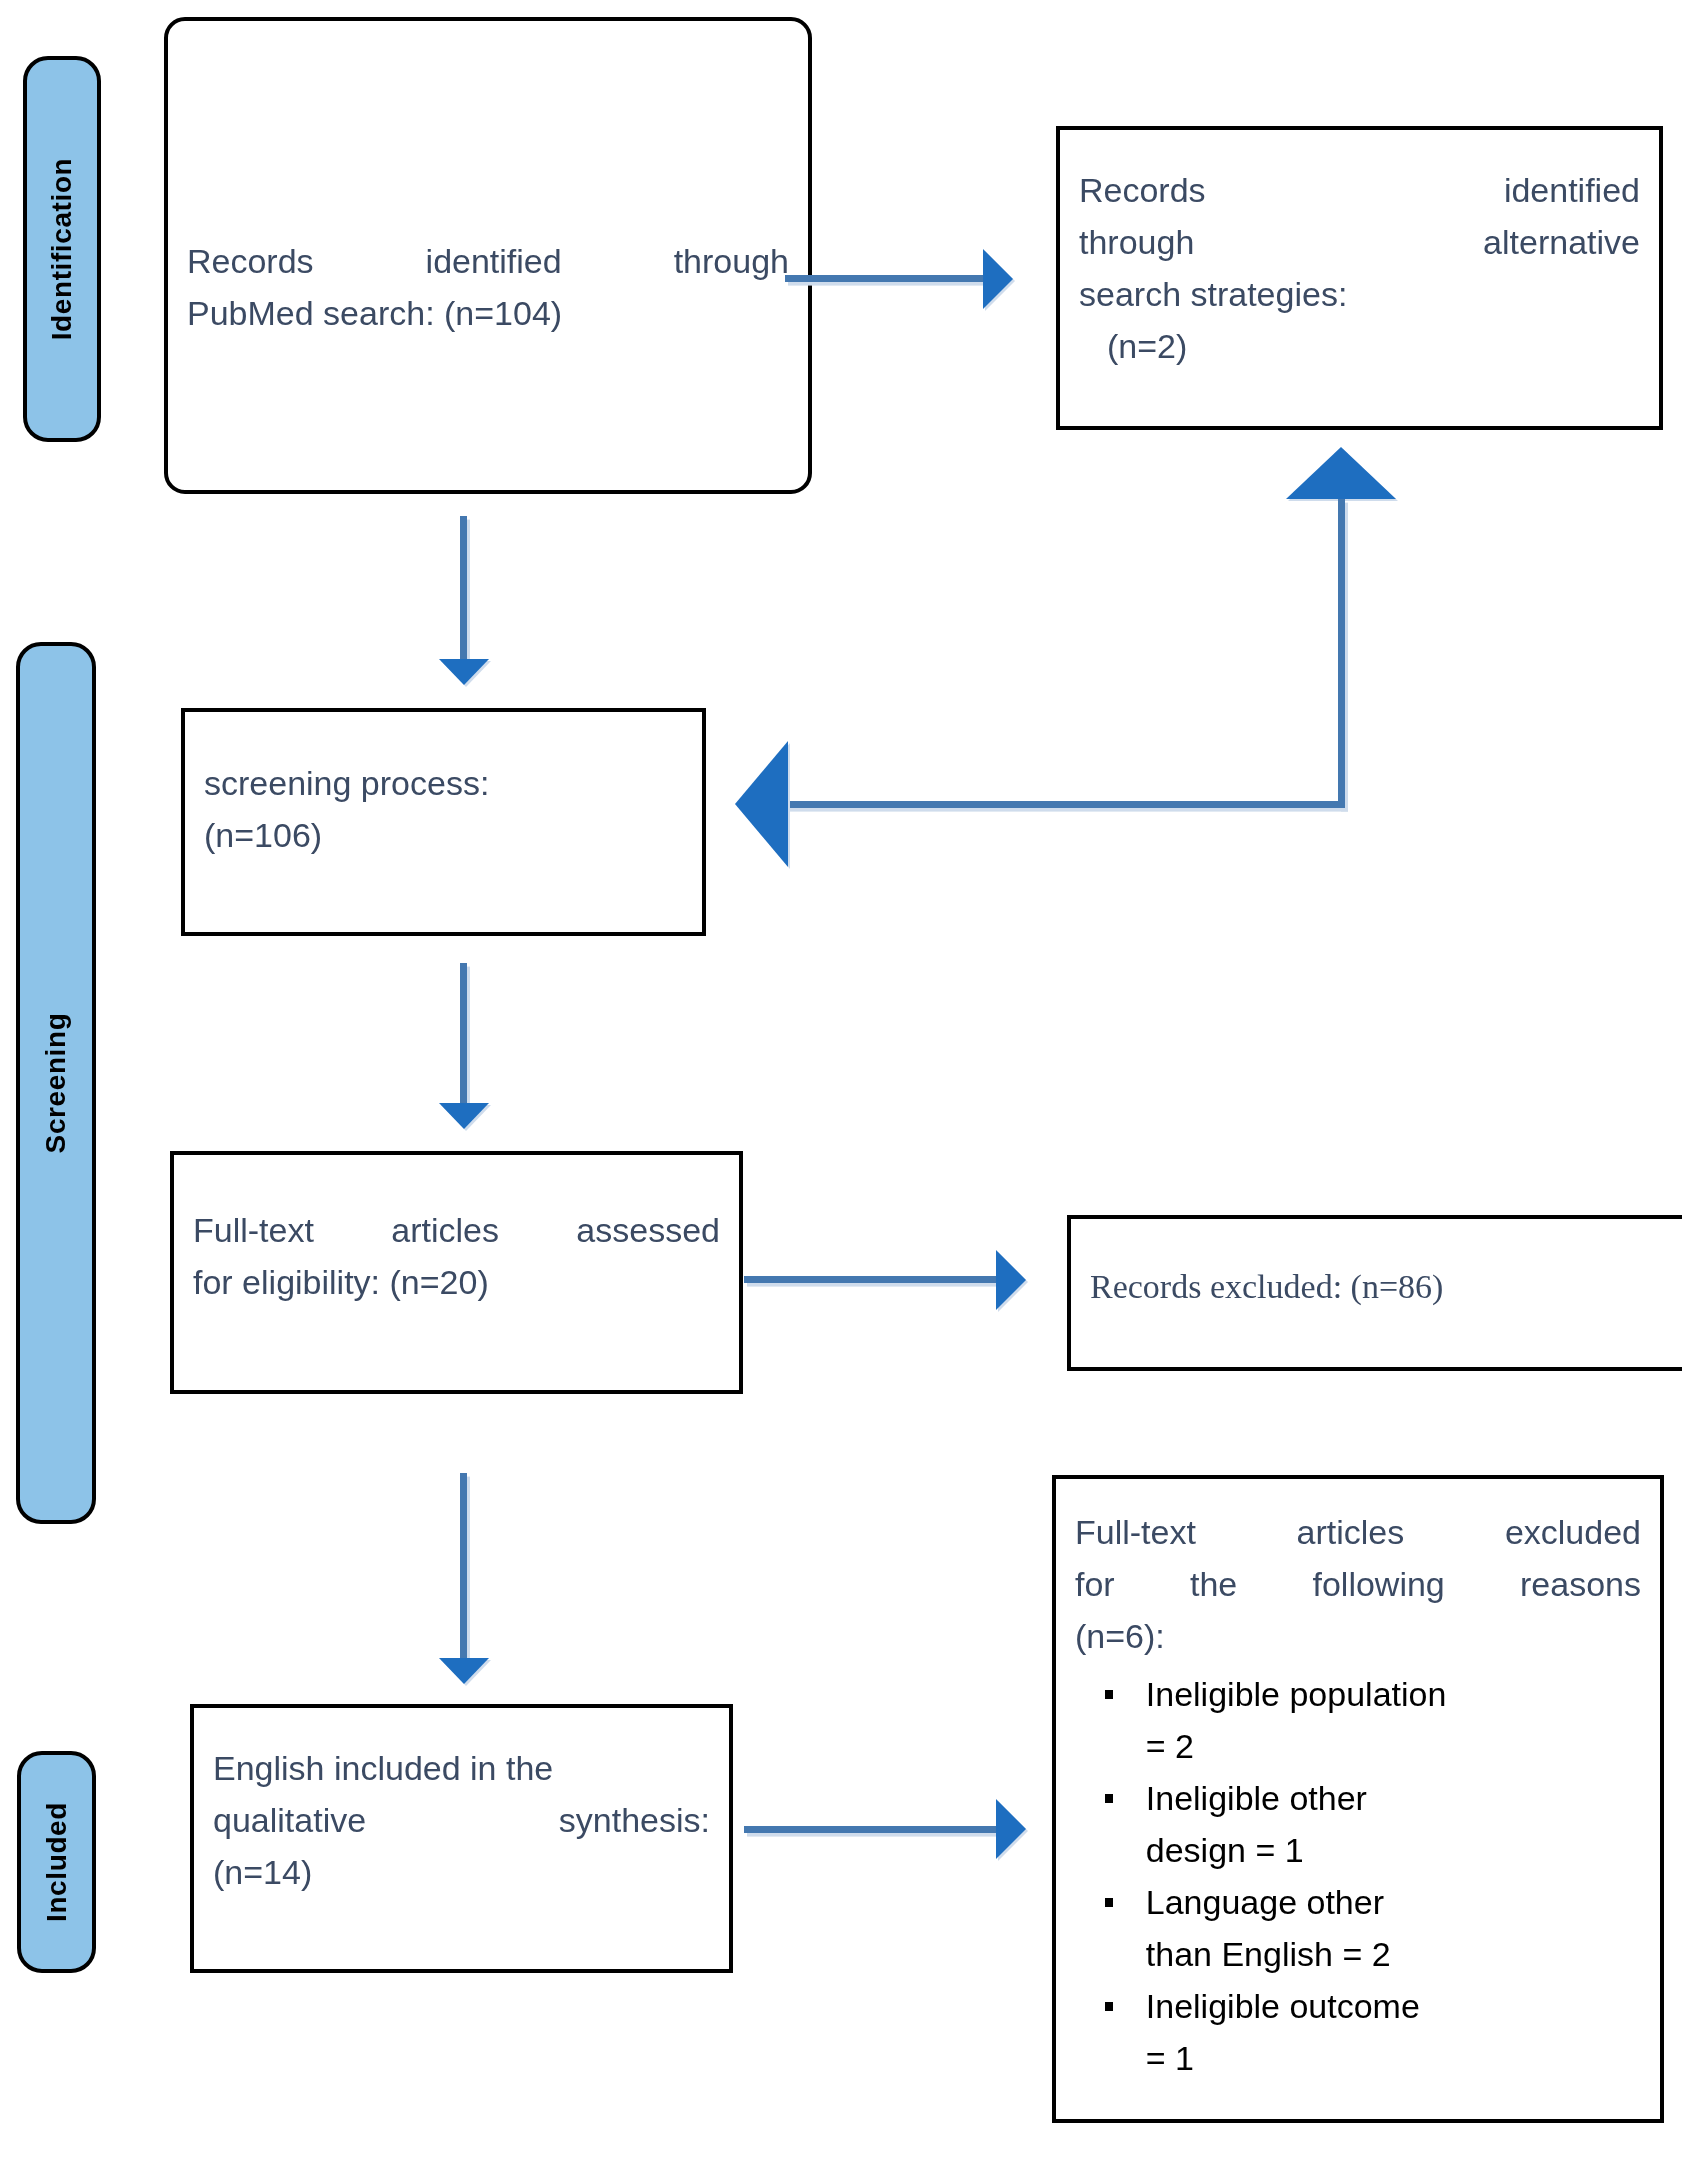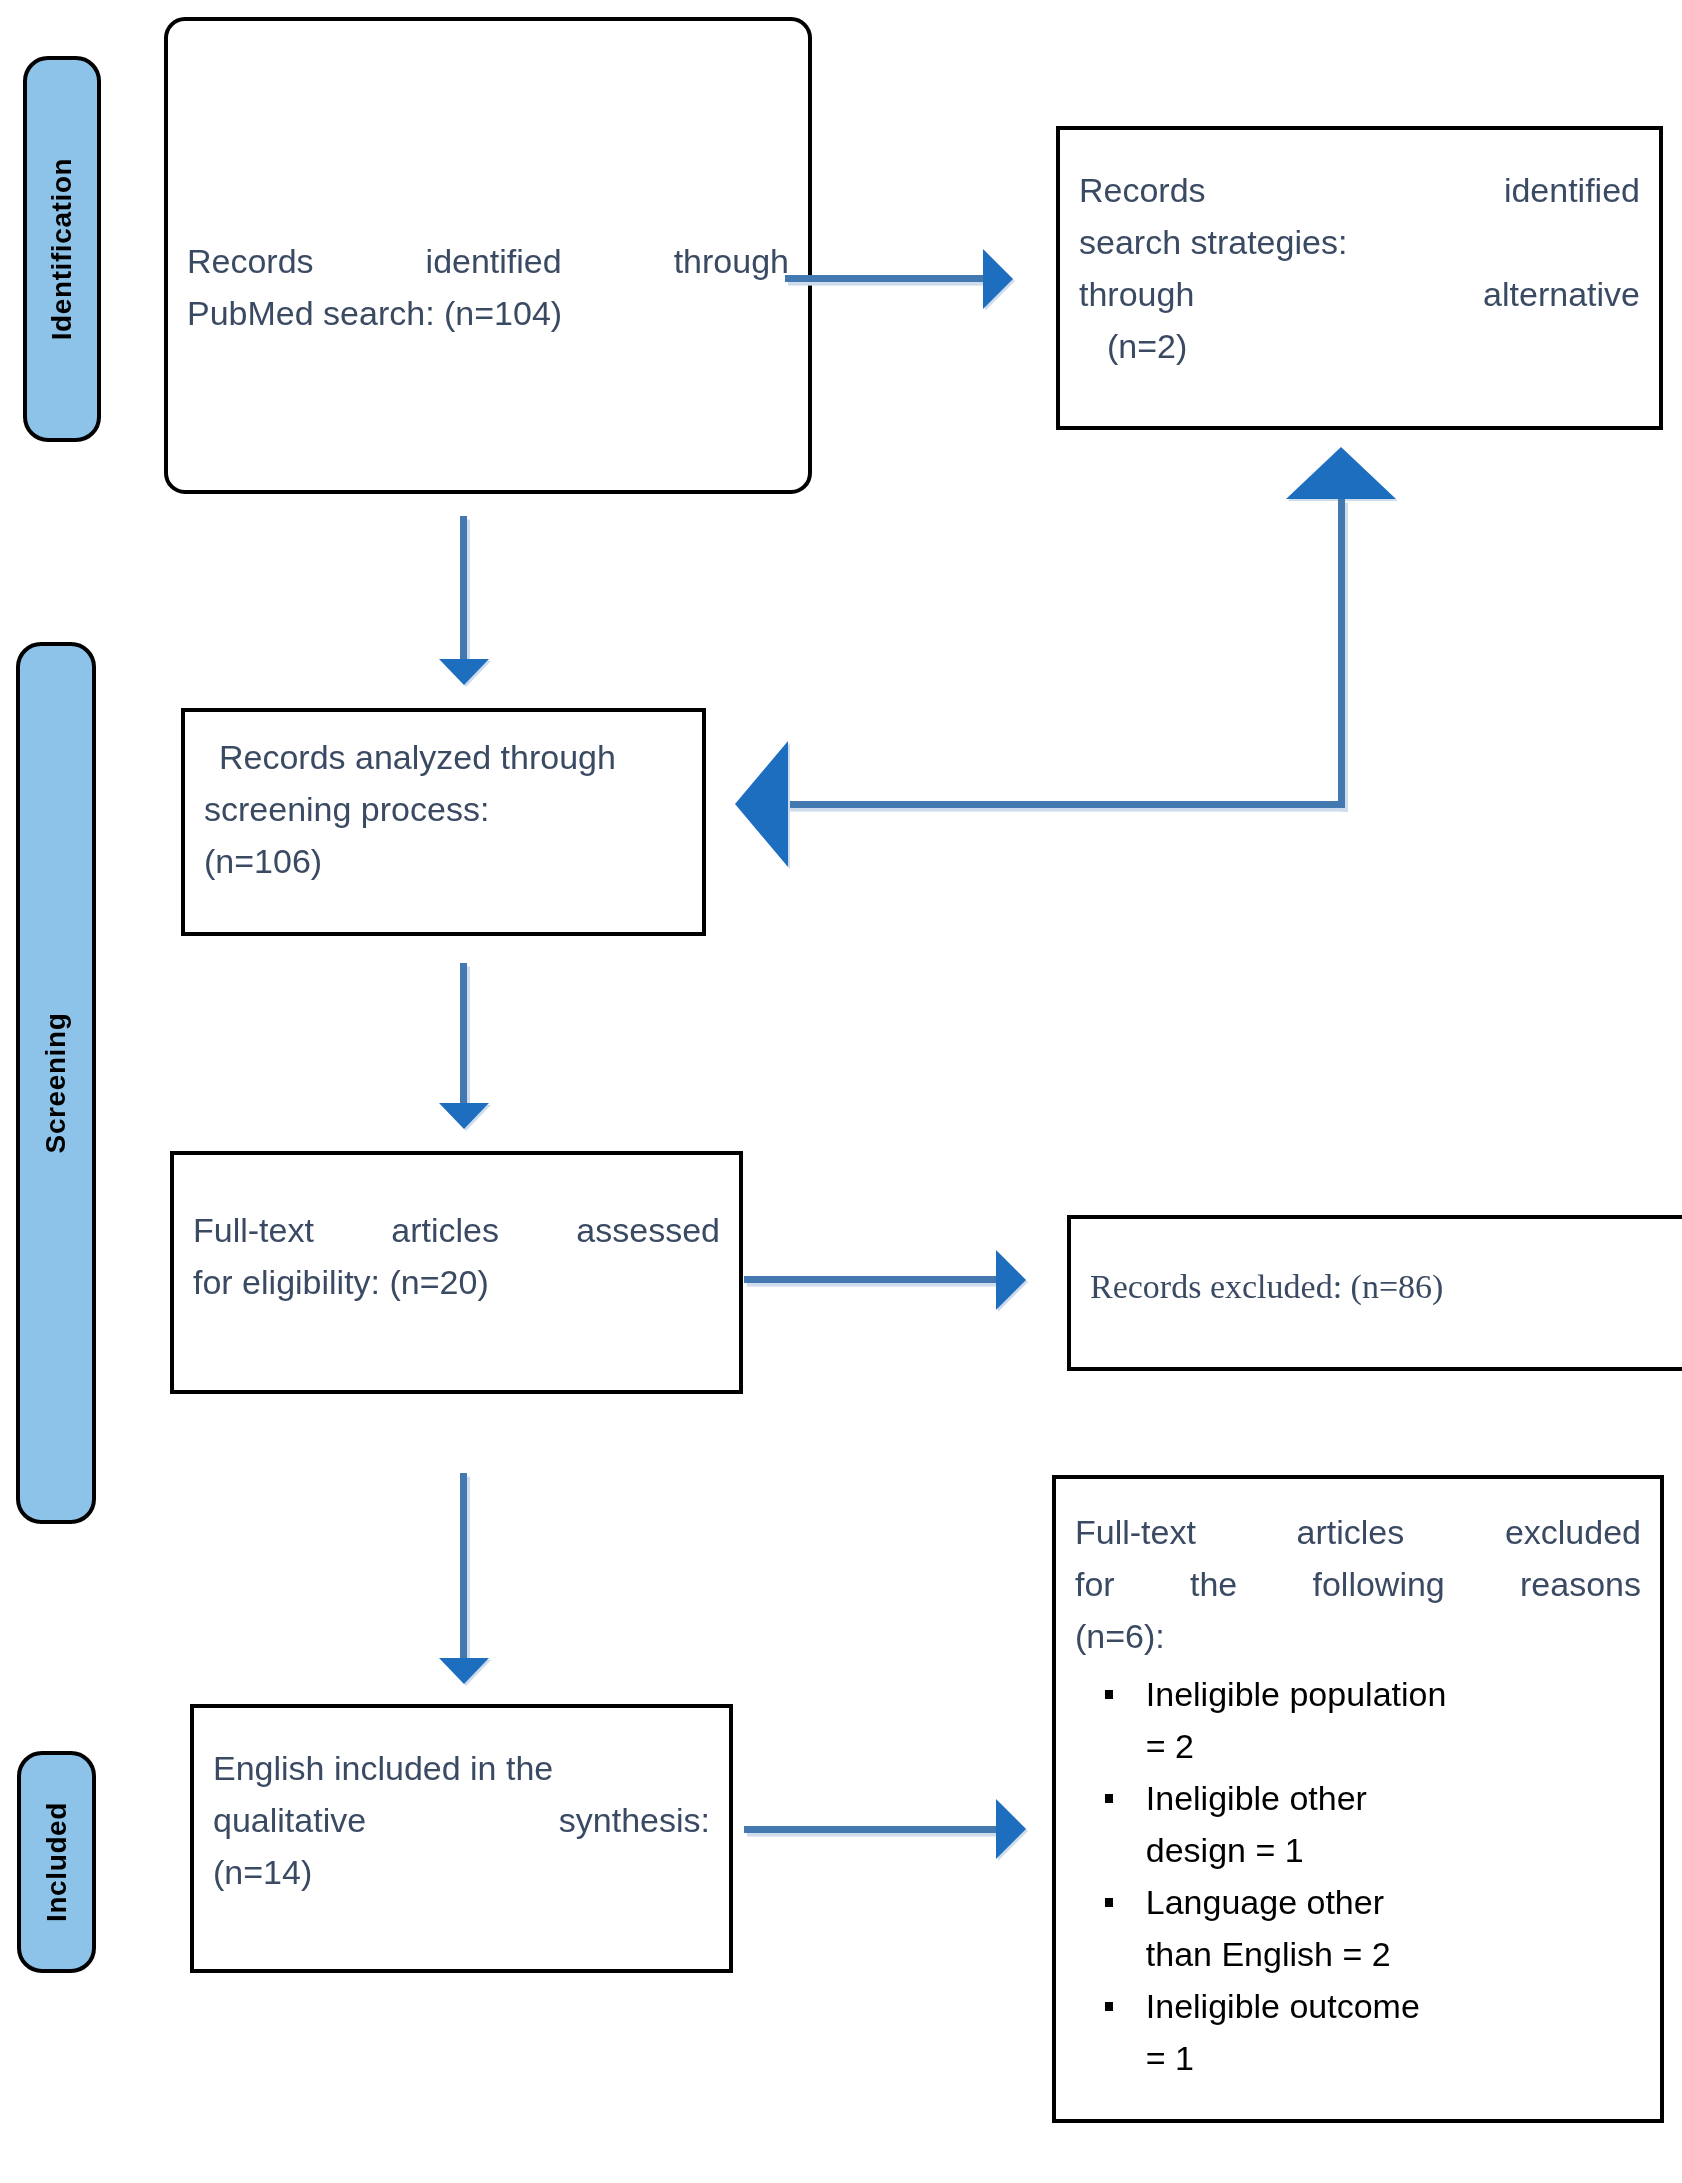--- a/index.html
+++ b/index.html
@@ -76,29 +76,28 @@
   <div class="fbox" style="left:164px;top:17px;width:648px;height:477px;border-radius:21px;">
     <div style="transform:translateY(31px);">
       <div class="tline justify">Records identified through</div>
       <div class="tline">PubMed search: (n=104)</div>
     </div>
   </div>
 
   <div class="fbox" style="left:1056px;top:126px;width:607px;height:304px;">
     <div style="transform:translateY(-9.6px);">
       <div class="tline justify">Records identified</div>
+      <div class="tline justify">through alternative</div>
       <div class="tline">search strategies:</div>
-      <div class="tline justify">through alternative</div>
       <div class="tline indent-xs">(n=2)</div>
     </div>
   </div>
 
   <div class="fbox" style="left:181px;top:708px;width:525px;height:228px;">
     <div style="transform:translateY(-13.2px);">
-      <div class="tline indent-sm">Records analyzed through</div>
       <div class="tline">screening process:</div>
       <div class="tline">(n=106)</div>
     </div>
   </div>
 
   <div class="fbox" style="left:170px;top:1151px;width:573px;height:243px;">
     <div style="transform:translateY(-17px);">
       <div class="tline justify">Full-text articles assessed</div>
       <div class="tline">for eligibility: (n=20)</div>
     </div>

